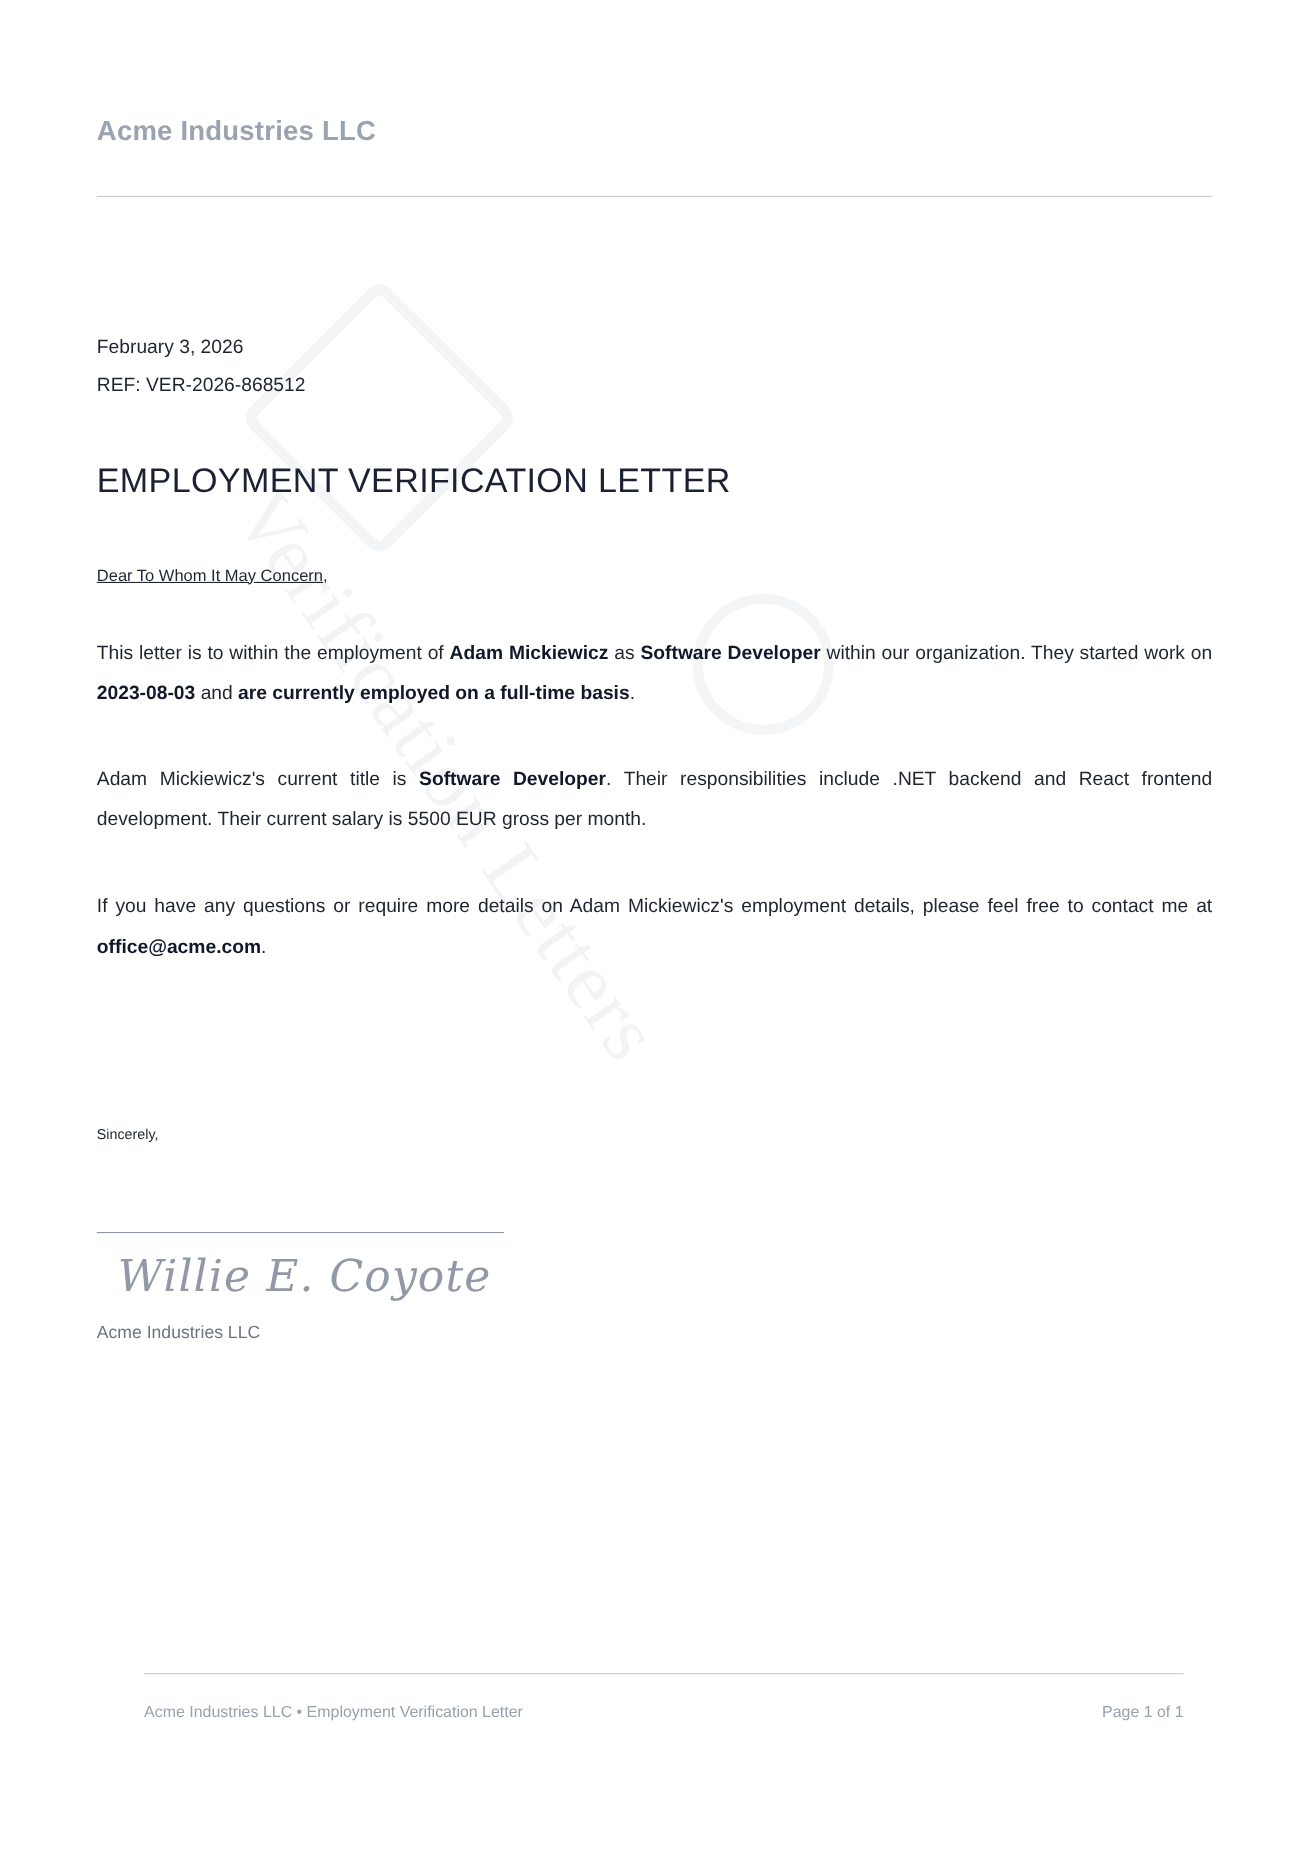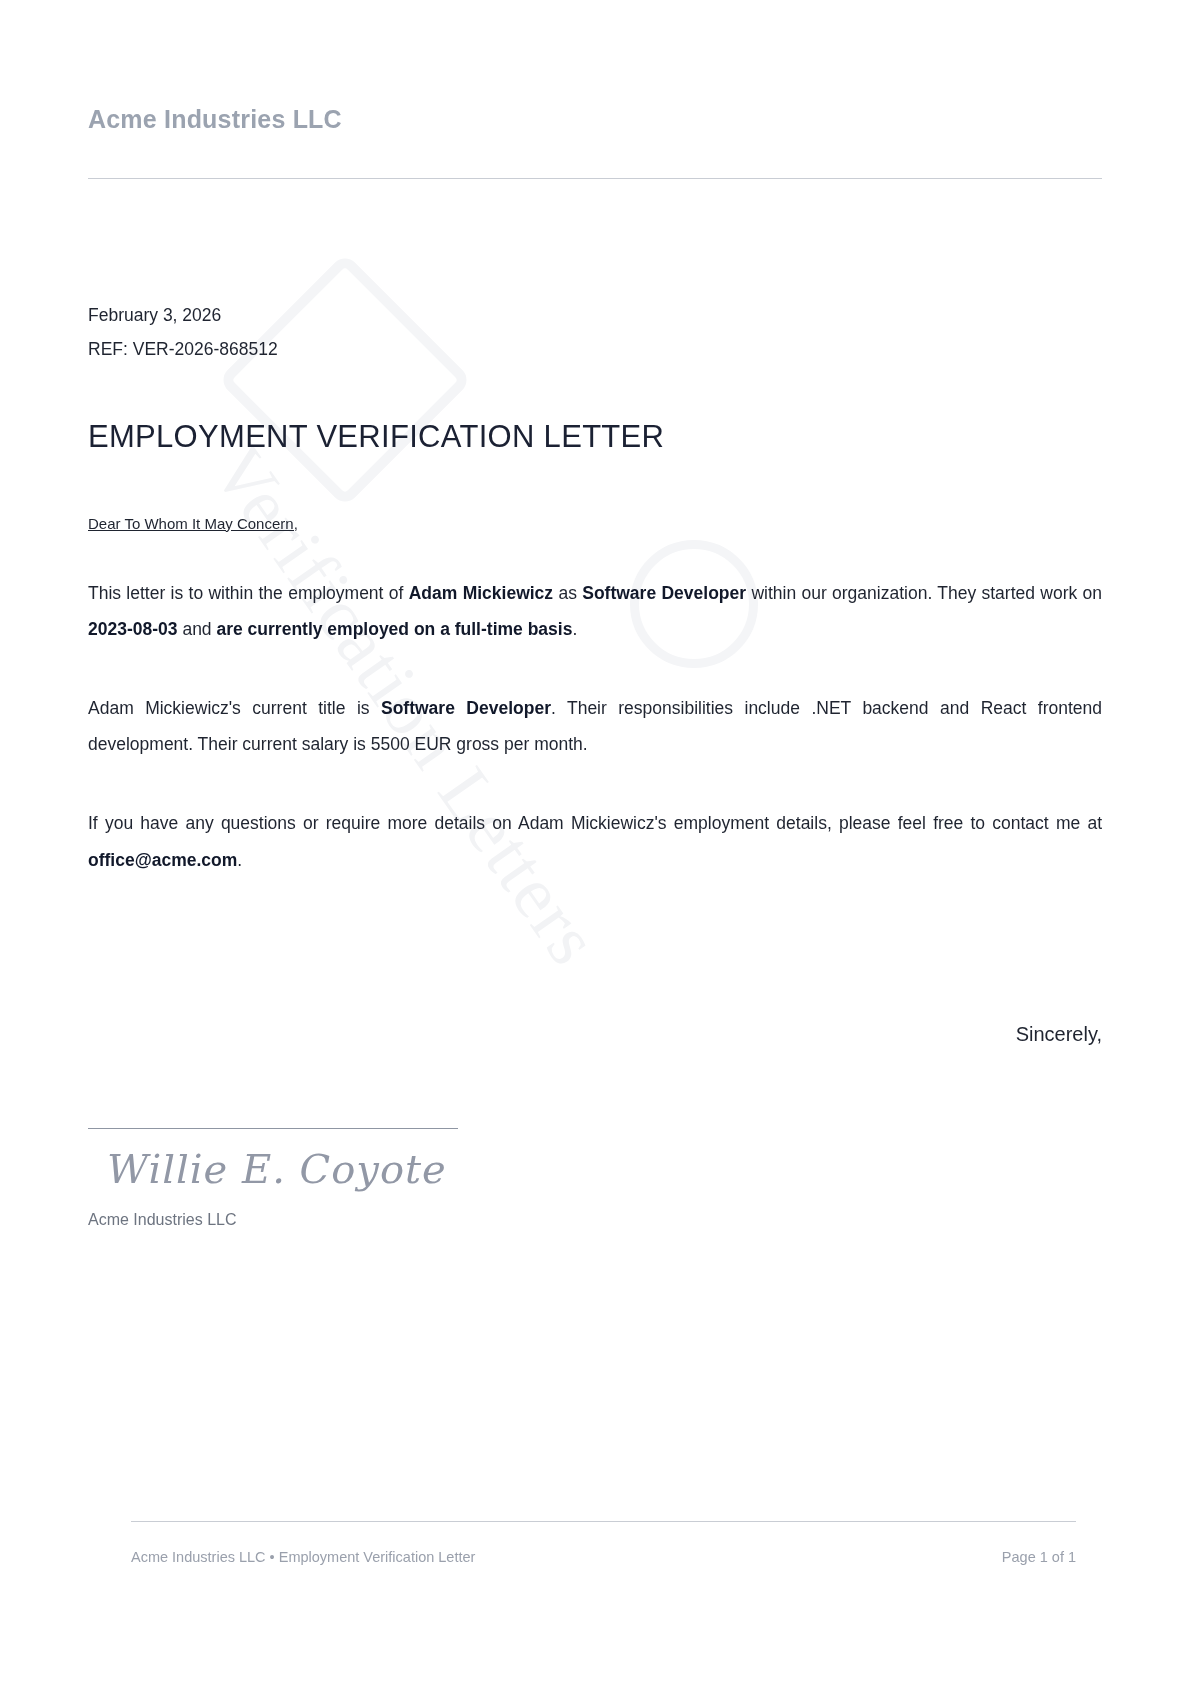--- a/index.html
+++ b/index.html
@@ -111,23 +111,22 @@
     font-size: 17.5px;
     color: #1f2430;
     line-height: 2.07;
     text-align: justify;
     text-justify: inter-word;
   }
   .para b, .para strong { font-weight: bold; color: #11182a; }
 
   .closing {
     margin-top: 145px;
-    font-size: 20px;
-    color: #1f2430;
-    text-align: right;
+    font-size: 13px;
+    color: #1f2430;
   }
 
   
   .sig-block {
     margin-top: 82px;
   }
   .sig-line {
     width: 370px;
     height: 1px;
     background: #8f96a3;

